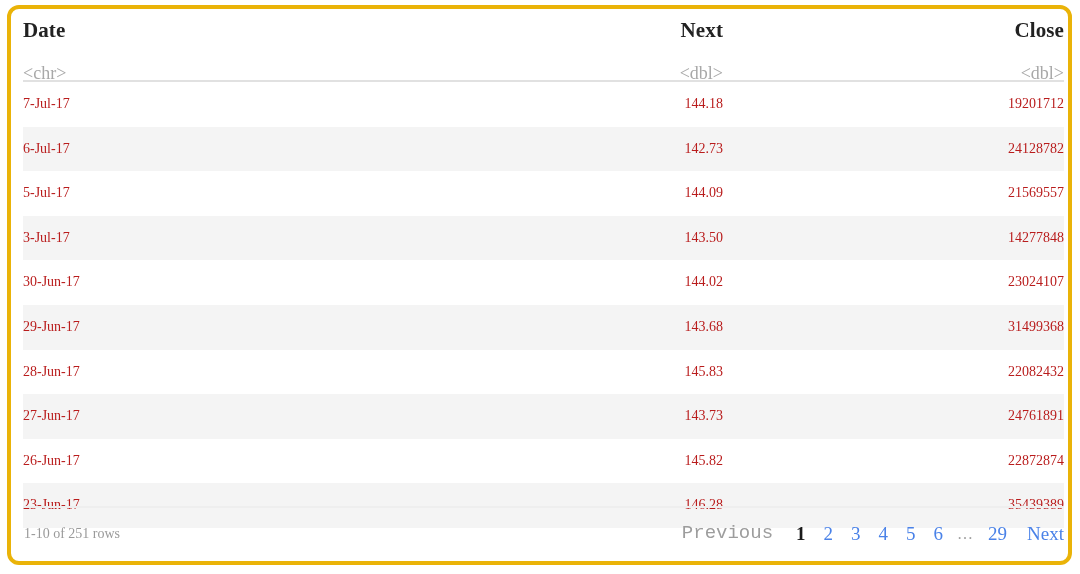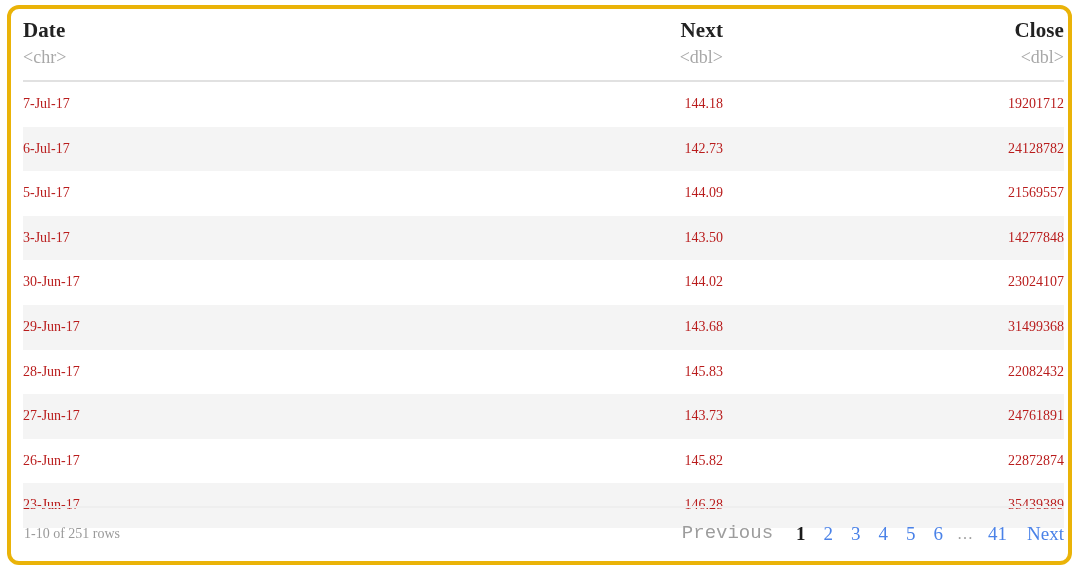--- a/index.html
+++ b/index.html
@@ -67,21 +67,21 @@
     font-size: 21px;
     line-height: 25px;
     color: #222222;
     letter-spacing: .1px;
   }
   .h-type {
     display: block;
     font-size: 18px;
     line-height: 24px;
     color: #a8a8a8;
-    margin-top: 2px;
+    margin-top: 18px;
   }
 
   
   .tbody {
     position: relative;
   }
   .trow {
     display: flex;
     align-items: center;
     height: 44.6px;
@@ -252,19 +252,19 @@
 
       <div class="pagination">
         <span class="page-link prev">Previous</span>
         <span class="page-link active">1</span>
         <span class="page-link">2</span>
         <span class="page-link">3</span>
         <span class="page-link">4</span>
         <span class="page-link">5</span>
         <span class="page-link">6</span>
         <span class="page-ellipsis">…</span>
-        <span class="page-link">41</span>
+        <span class="page-link">29</span>
         <span class="page-link next">Next</span>
       </div>
     </div>
 
   </div>
 </div>
 
 </body></html>

